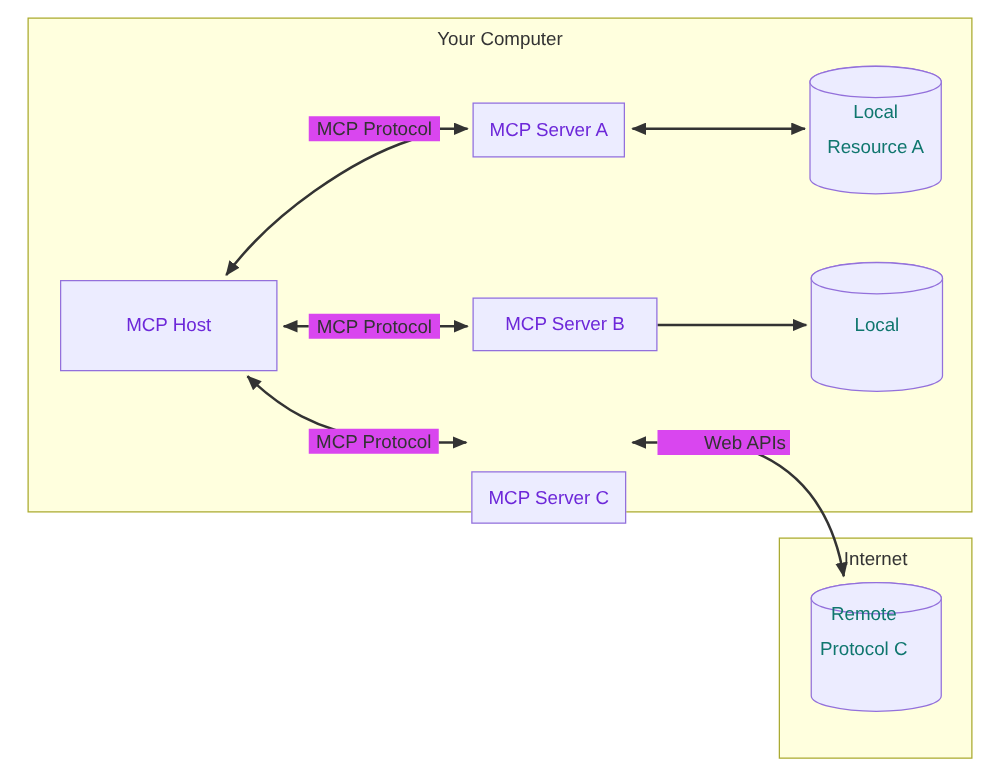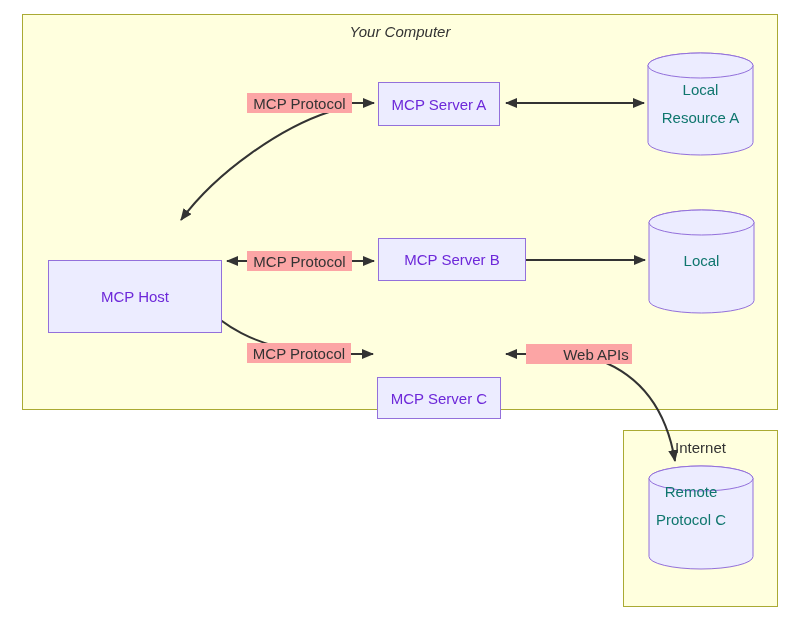--- a/index.html
+++ b/index.html
@@ -10,21 +10,21 @@
     font-family:"Liberation Sans","DejaVu Sans",sans-serif;
     color:#333333;
     overflow:hidden;
   }
   .cluster{
     position:absolute;
     background:#ffffde;
     border:1px solid #aaaa33;
     box-sizing:border-box;
   }
-  .cluster-your-computer{left:22px;top:14px;width:756px;height:396px;font-style:italic;}
+  .cluster-your-computer{left:22px;top:14px;width:756px;height:396px;}
   .cluster-internet{left:623px;top:430px;width:155px;height:177px;}
   .cluster-title{
     position:absolute;
     width:100%;
     top:8px;
     text-align:center;
     font-size:15px;
     color:#333333;
   }
   .edges-layer{
@@ -37,21 +37,21 @@
     box-sizing:border-box;
     display:flex;
     flex-direction:column;
     align-items:center;
     justify-content:center;
     font-size:15px;
     line-height:27px;
     color:#6d28d9;
     text-align:center;
   }
-  .node-host{left:48px;top:224px;width:174px;height:73px;margin-top:36px;}
+  .node-host{left:48px;top:224px;width:174px;height:73px;}
   .node-server-a{left:378px;top:82px;width:122px;height:44px;}
   .node-server-b{left:378px;top:238px;width:148px;height:43px;}
   .node-server-c{left:377px;top:333px;width:124px;height:42px;margin-top:44px;}
   .cyl-label{
     position:absolute;
     display:flex;
     flex-direction:column;
     align-items:center;
     justify-content:center;
     font-size:15px;
@@ -60,21 +60,21 @@
     text-align:left;
   }
   .cyl-label-a{left:648px;top:58px;width:105px;height:92px;}
   .cyl-label-b{left:649px;top:215px;width:105px;height:92px;}
   .cyl-label-c{left:649px;top:460px;width:84px;height:92px;}
   .edge-label{
     position:absolute;
     display:flex;
     align-items:center;
     justify-content:center;
-    background:#fca5a5;
+    background:#d946ef;
     font-size:15px;
     color:#333333;
     white-space:nowrap;
   }
   .edge-label-a{left:247px;top:93px;width:105px;height:20px;}
   .edge-label-b{left:247px;top:251px;width:105px;height:20px;}
   .edge-label-c{left:247px;top:343px;width:104px;height:20px;}
   .edge-label-web{left:526px;top:344px;width:72px;height:20px;padding-left:34px;}
 </style>
 </head>

